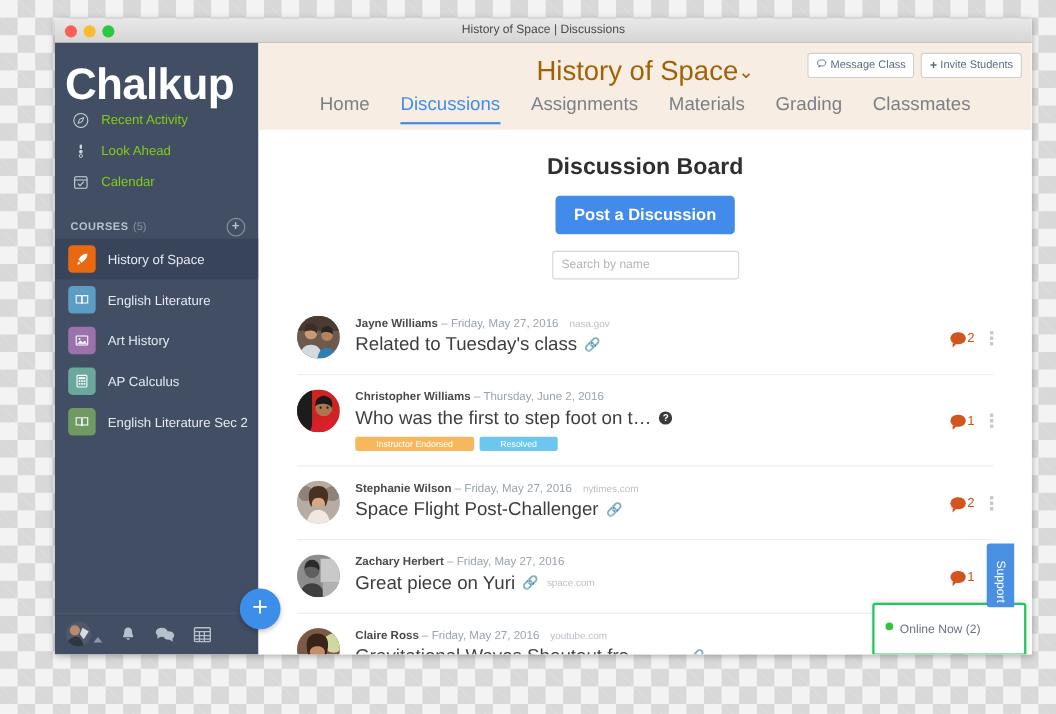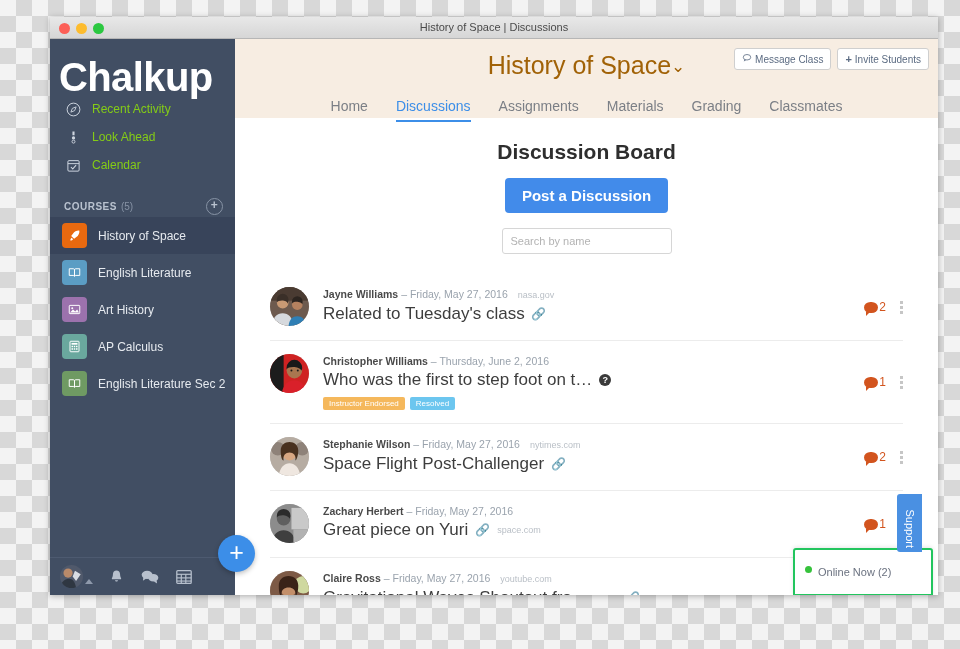--- a/index.html
+++ b/index.html
@@ -233,26 +233,25 @@
     font-size: 17px;
     vertical-align: 2px;
   }
   #tabs {
     display: flex;
     justify-content: center;
     gap: 28px;
     margin-top: 4px;
   }
   .tab {
-    font-size: 14px;
+    font-size: 17px;
     color: #7b7f86;
     padding-bottom: 6px;
     cursor: pointer;
     border-bottom: 2px solid transparent;
-    margin-top: 12px;
   }
   .tab.active {
     color: #3c8ee8;
     border-bottom-color: #3c8ee8;
   }
   #headbtns {
     position: absolute;
     right: 9px; top: 9px;
     display: flex;
     gap: 6px;
@@ -356,21 +355,21 @@
     font-size: 9px;
     line-height: 12px;
     text-align: center;
     font-weight: bold;
   }
   .badges { margin-top: 6px; display: flex; gap: 5px; }
   .badge {
     font-size: 8px;
     color: #fff;
     border-radius: 2px;
-    padding: 2px 6px;
+    padding: 2px 19px;
     line-height: 9px;
   }
   .badge.endorsed { background: #f5b85c; }
   .badge.resolved { background: #6cc6ef; }
 
   .pright {
     display: flex;
     align-items: center;
     gap: 14px;
     flex: none;

